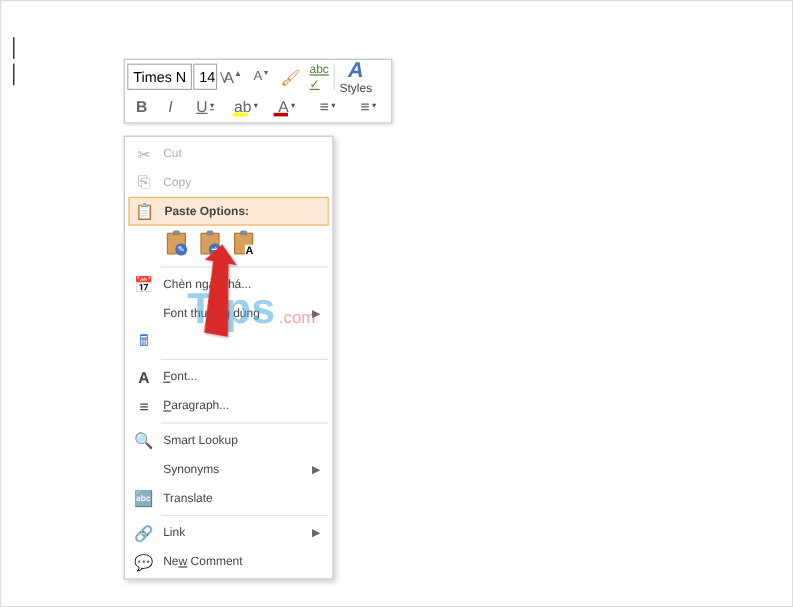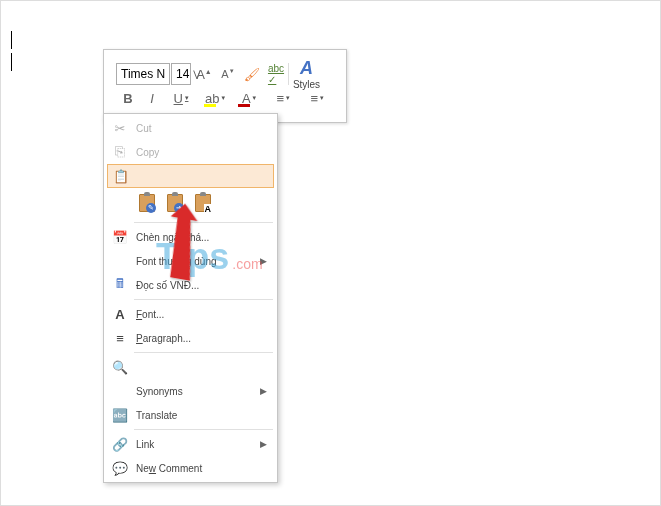--- a/index.html
+++ b/index.html
@@ -37,21 +37,21 @@
     }
     
     
     .mini-toolbar {
       position: absolute;
       left: 102px;
       top: 48px;
       background: #fff;
       border: 1px solid #c5c5c5;
       box-shadow: 1px 1px 3px rgba(0,0,0,0.15);
-      padding: 12px;
+      padding: 2px;
     }
     .toolbar-row {
       display: flex;
       align-items: center;
       height: 24px;
     }
     .font-select {
       border: 1px solid #ababab;
       height: 22px;
       padding: 2px 4px;
@@ -280,20 +280,21 @@
   <div class="menu-item disabled">
     <span class="menu-icon">✂</span>
     <span class="menu-label">Cut</span>
   </div>
   <div class="menu-item disabled">
     <span class="menu-icon">⎘</span>
     <span class="menu-label">Copy</span>
   </div>
   <div class="menu-item selected">
     <span class="menu-icon">📋</span>
+    <span class="menu-label" style="font-weight:bold">Paste Options:</span>
   </div>
   <div class="paste-options-row">
     <div class="paste-opt">
       <div class="clipboard-icon">
           <span class="clip-badge badge-blue">✎</span>
         </div>
     </div>
     <div class="paste-opt">
       <div class="clipboard-icon">
           <span class="clip-badge badge-arrow">➜</span>
@@ -310,34 +311,34 @@
     <span class="menu-icon" style="color:#4472c4">📅</span>
     <span class="menu-label">Chèn ngày thá...</span>
   </div>
   <div class="menu-item">
     <span class="menu-icon"></span>
     <span class="menu-label">Font thường dùng</span>
     <span class="menu-arrow">▶</span>
   </div>
   <div class="menu-item">
     <span class="menu-icon" style="color:#4472c4">🖩</span>
-    <span class="menu-label">Đọc số VNĐ...</span>
   </div>
   <div class="menu-sep"></div>
   <div class="menu-item">
     <span class="menu-icon" style="font-weight:bold">A</span>
     <span class="menu-label"><span class="underline-letter">F</span><span>ont...</span></span>
   </div>
   <div class="menu-item">
     <span class="menu-icon">≡</span>
     <span class="menu-label"><span class="underline-letter">P</span>aragraph...</span>
   </div>
   <div class="menu-sep"></div>
   <div class="menu-item">
     <span class="menu-icon" style="color:#4472c4">🔍</span>
+    <span class="menu-label">Smart Lookup</span>
   </div>
   <div class="menu-item">
     <span class="menu-icon"></span>
     <span class="menu-label">Synonyms</span>
     <span class="menu-arrow">▶</span>
   </div>
   <div class="menu-item">
     <span class="menu-icon" style="color:#4472c4">🔤</span>
     <span class="menu-label">Translate</span>
   </div>

